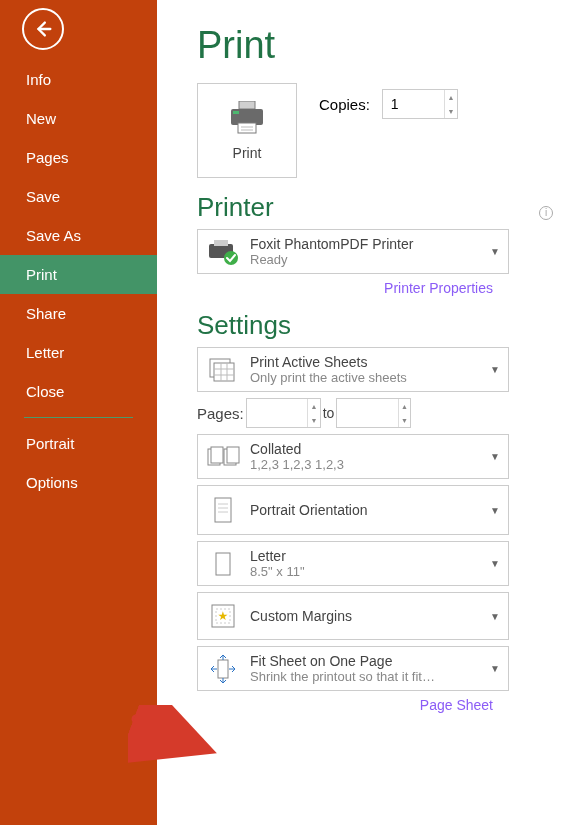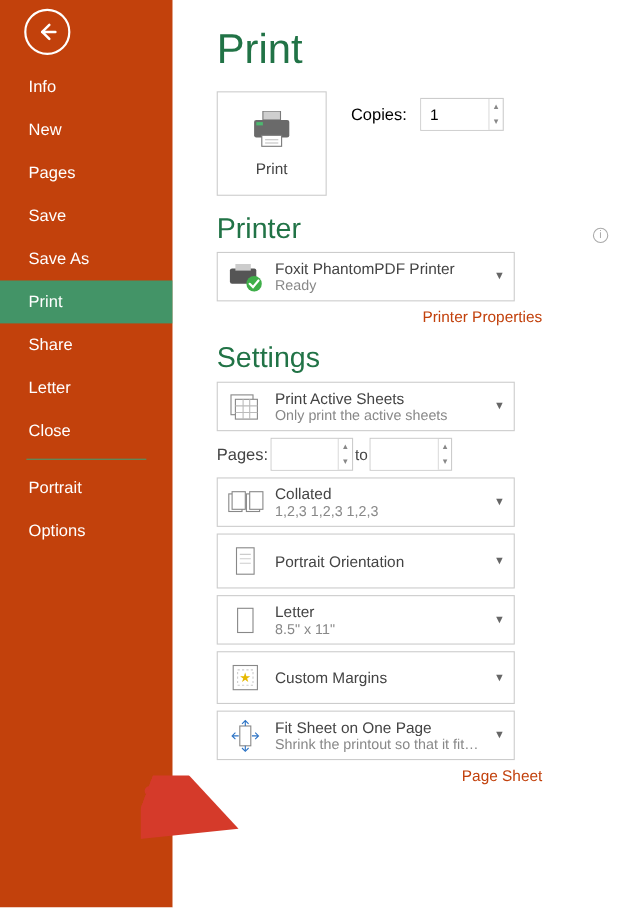--- a/index.html
+++ b/index.html
@@ -134,21 +134,21 @@
     width: 14px; height: 14px;
     border: 1px solid #aaa;
     border-radius: 50%;
     font-size: 10px;
     color: #aaa;
     display: flex;
     align-items: center;
     justify-content: center;
   }
   .drop {
-    width: 271px;
+    width: 312px;
     border: 1px solid #cccccc;
     display: flex;
     align-items: center;
     padding: 6px 8px;
     gap: 10px;
     cursor: pointer;
     background: #fff;
     margin-bottom: 6px;
     position: relative;
   }
@@ -174,21 +174,21 @@
     overflow: hidden;
     text-overflow: ellipsis;
   }
   .drop .chev {
     width: 10px;
     font-size: 10px;
     color: #666;
   }
   .drop.single-line { padding: 10px 8px; }
   .text-link {
-    color: #c2410c;
+    color: #8b5cf6;
     font-size: 14px;
     text-align: right;
     display: block;
     width: 296px;
     margin-bottom: 4px;
     cursor: pointer;
   }
   .pages-row {
     display: flex;
     align-items: center;

